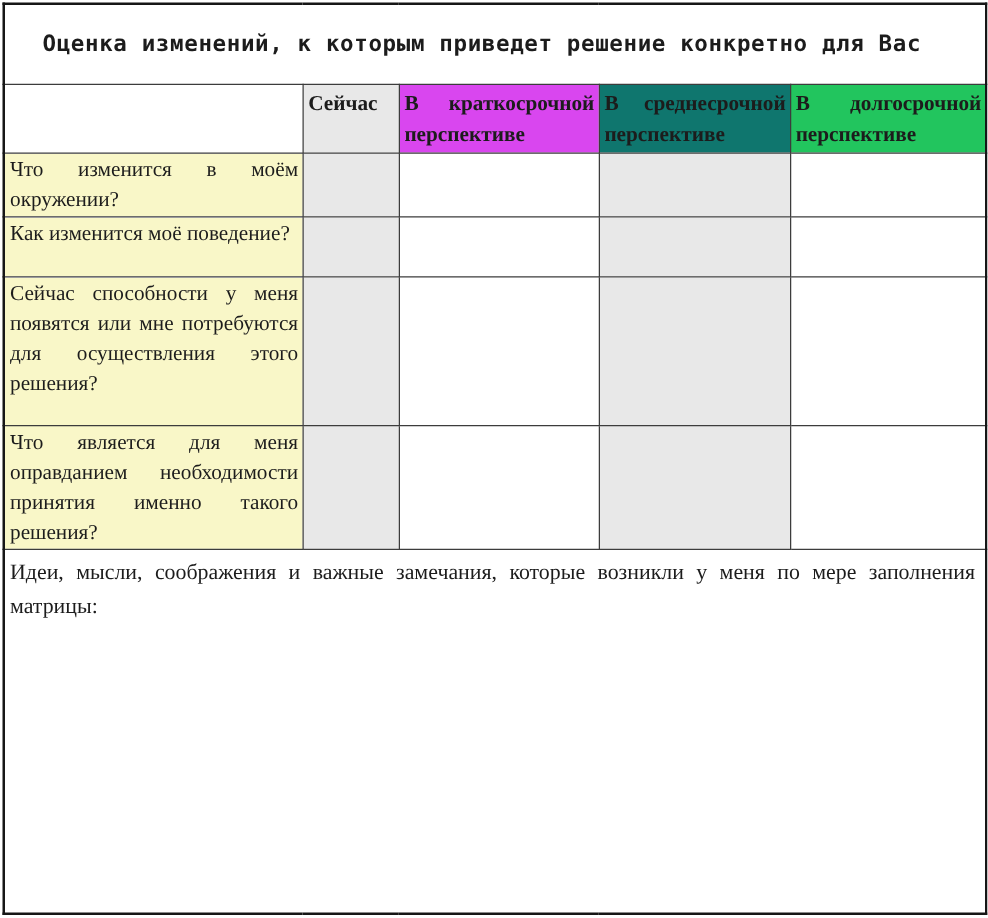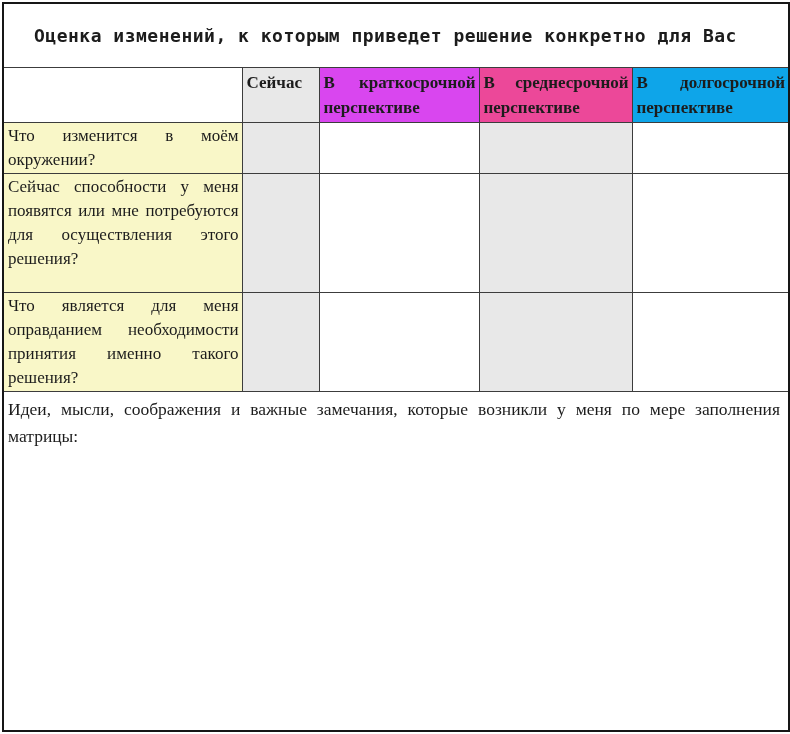--- a/index.html
+++ b/index.html
@@ -51,22 +51,22 @@
     padding: 2px 3px 2px 4px;
     text-align: justify;
     text-align-last: auto;
   }
   tr.header-row td.h-corner { background: #ffffff; }
   tr.header-row td.h-now {
     background: #e8e8e8;
     text-align: left;
   }
   tr.header-row td.h-short { background: #d946ef; }
-  tr.header-row td.h-mid   { background: #ec4899; }
-  tr.header-row td.h-long  { background: #0ea5e9; }
+  tr.header-row td.h-mid   { background: #0f766e; }
+  tr.header-row td.h-long  { background: #22c55e; }
 
   
   td.q-cell {
     background: #f9f7c8;
     vertical-align: top;
     font-size: 17px;
     line-height: 24px;
     padding: 1px 3px 1px 4px;
     text-align: justify;
     text-align-last: left;
@@ -115,20 +115,27 @@
     </tr>
 
     <tr style="height:48px">
       <td class="q-cell">Что изменится в моём окружении?</td>
       <td class="a-now"></td>
       <td class="a-short"></td>
       <td class="a-mid"></td>
       <td class="a-long"></td>
     </tr>
 
+    <tr style="height:48px">
+      <td class="q-cell">Как изменится моё поведение?</td>
+      <td class="a-now"></td>
+      <td class="a-short"></td>
+      <td class="a-mid"></td>
+      <td class="a-long"></td>
+    </tr>
 
     <tr style="height:119px">
       <td class="q-cell">Сейчас способности у меня появятся или мне потребуются для осуществления этого решения?</td>
       <td class="a-now"></td>
       <td class="a-short"></td>
       <td class="a-mid"></td>
       <td class="a-long"></td>
     </tr>
 
     <tr style="height:94px">

